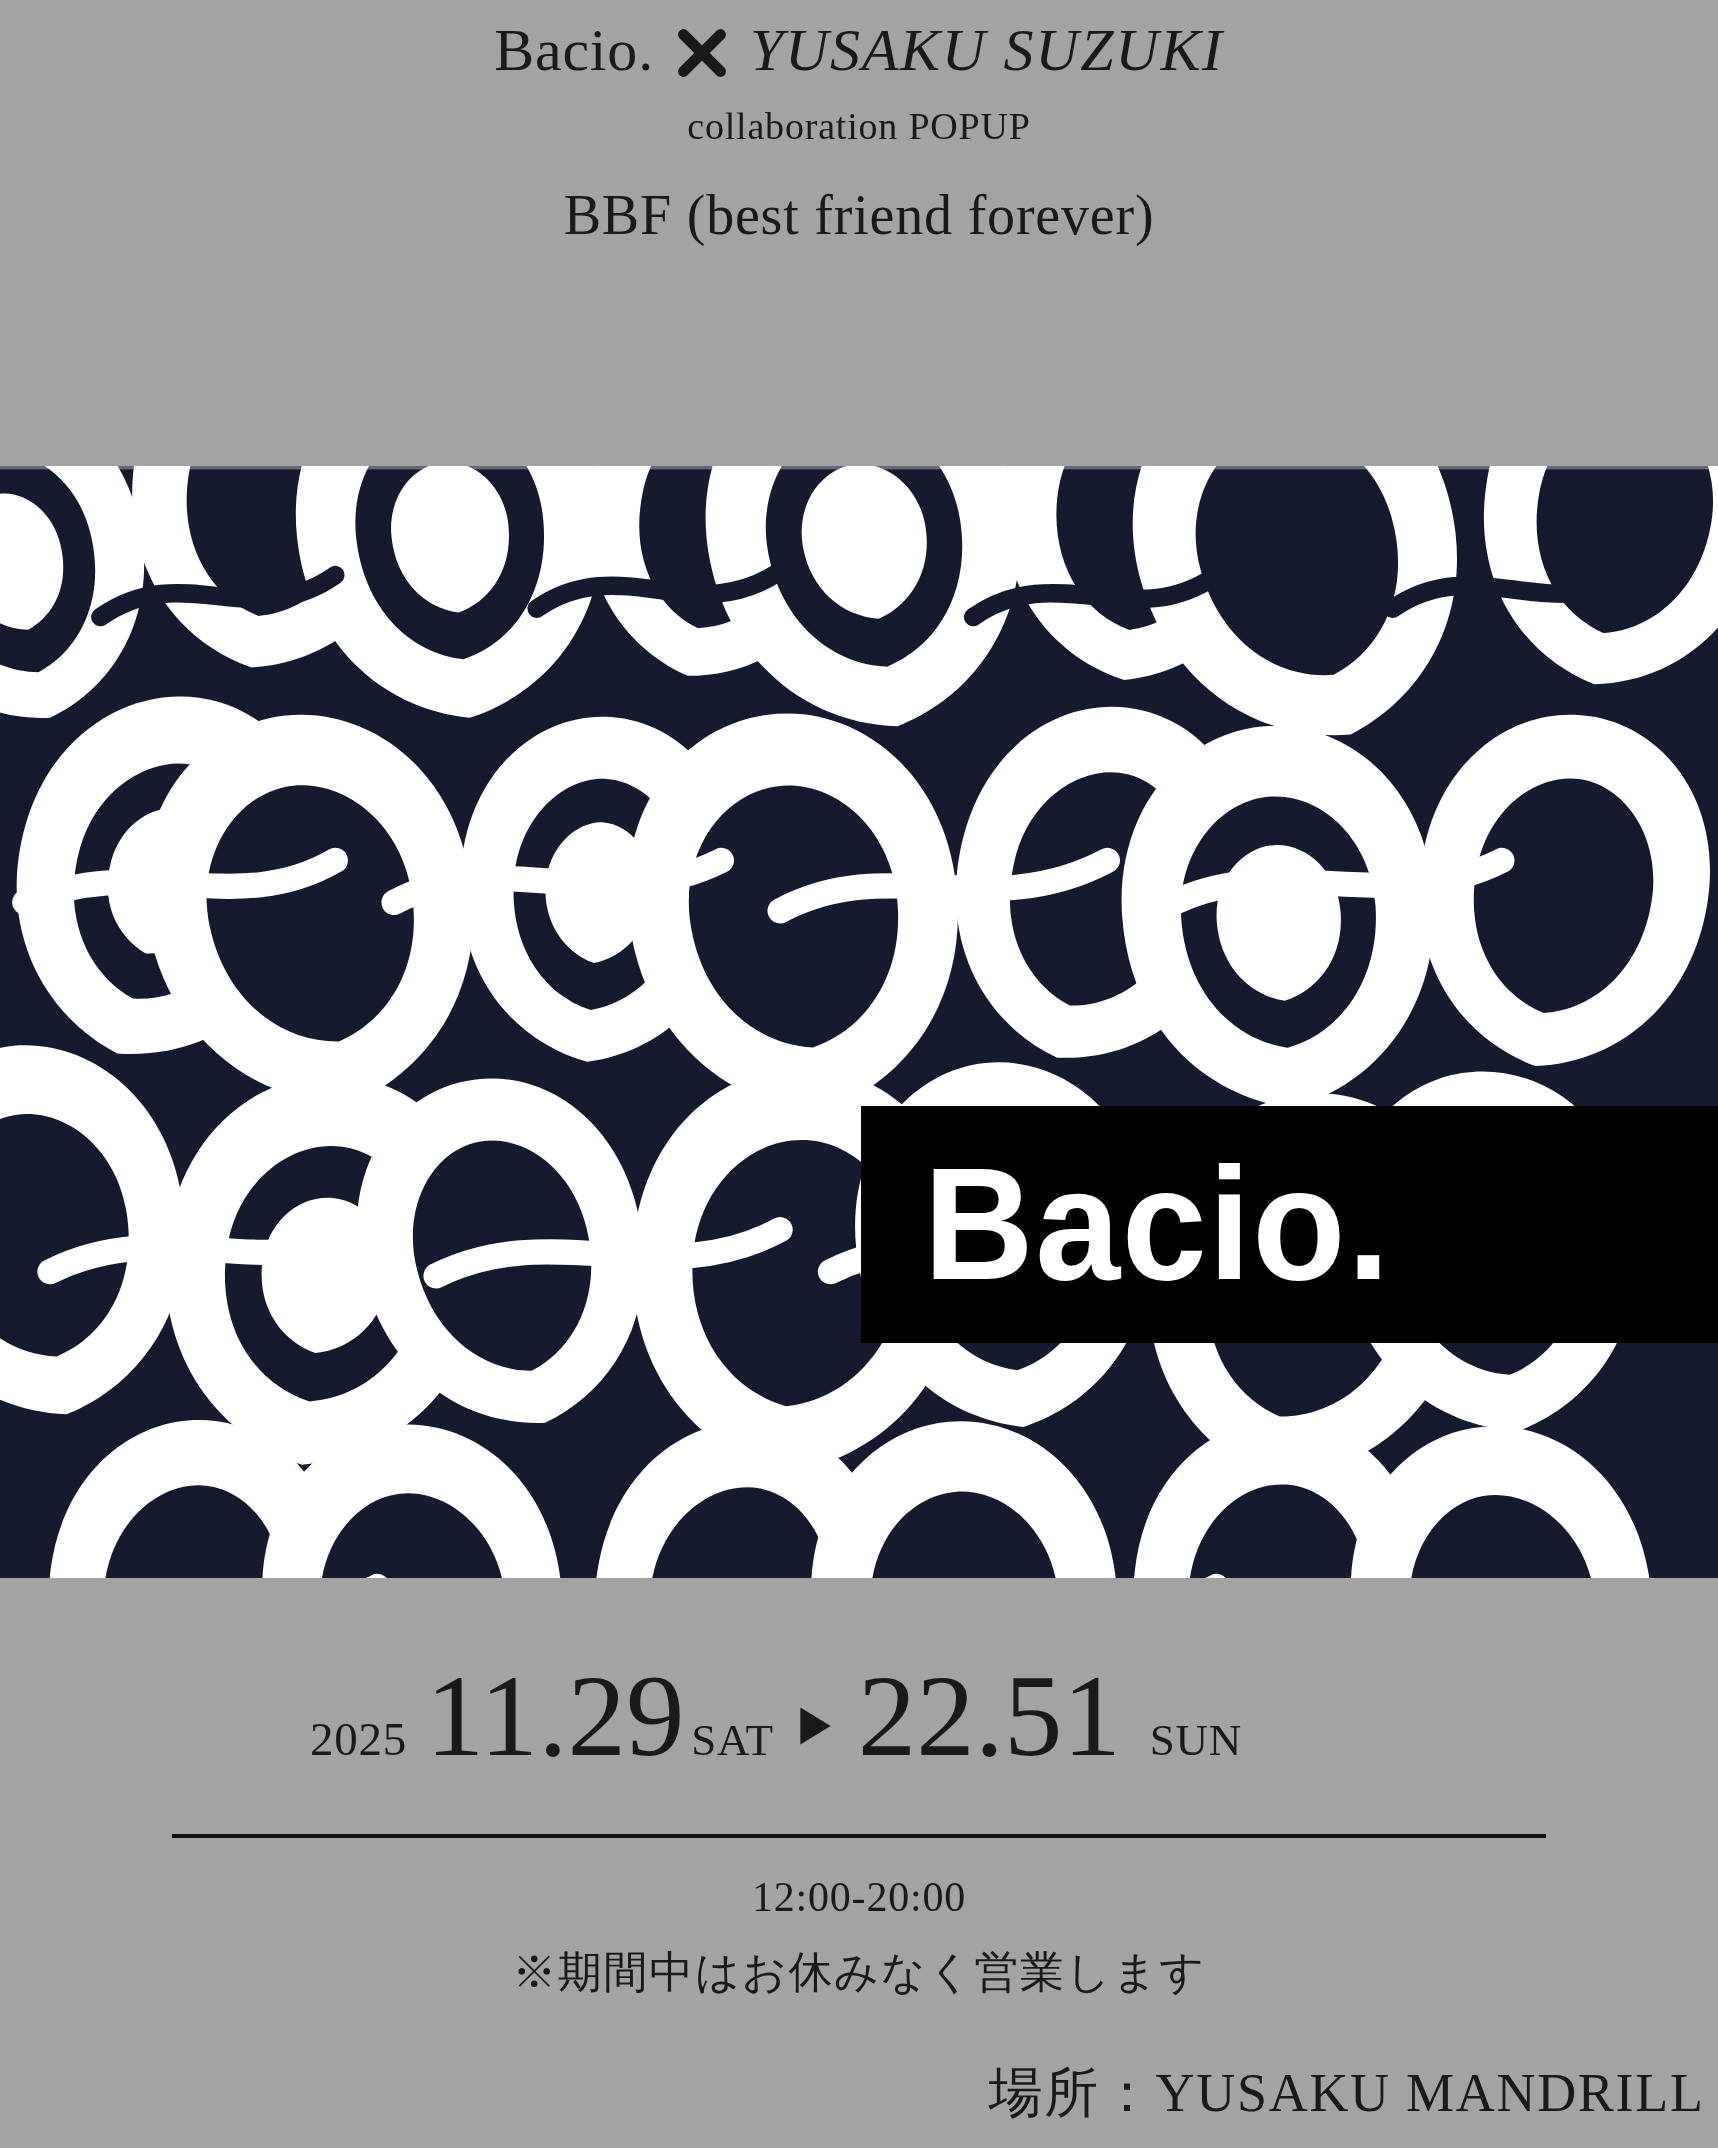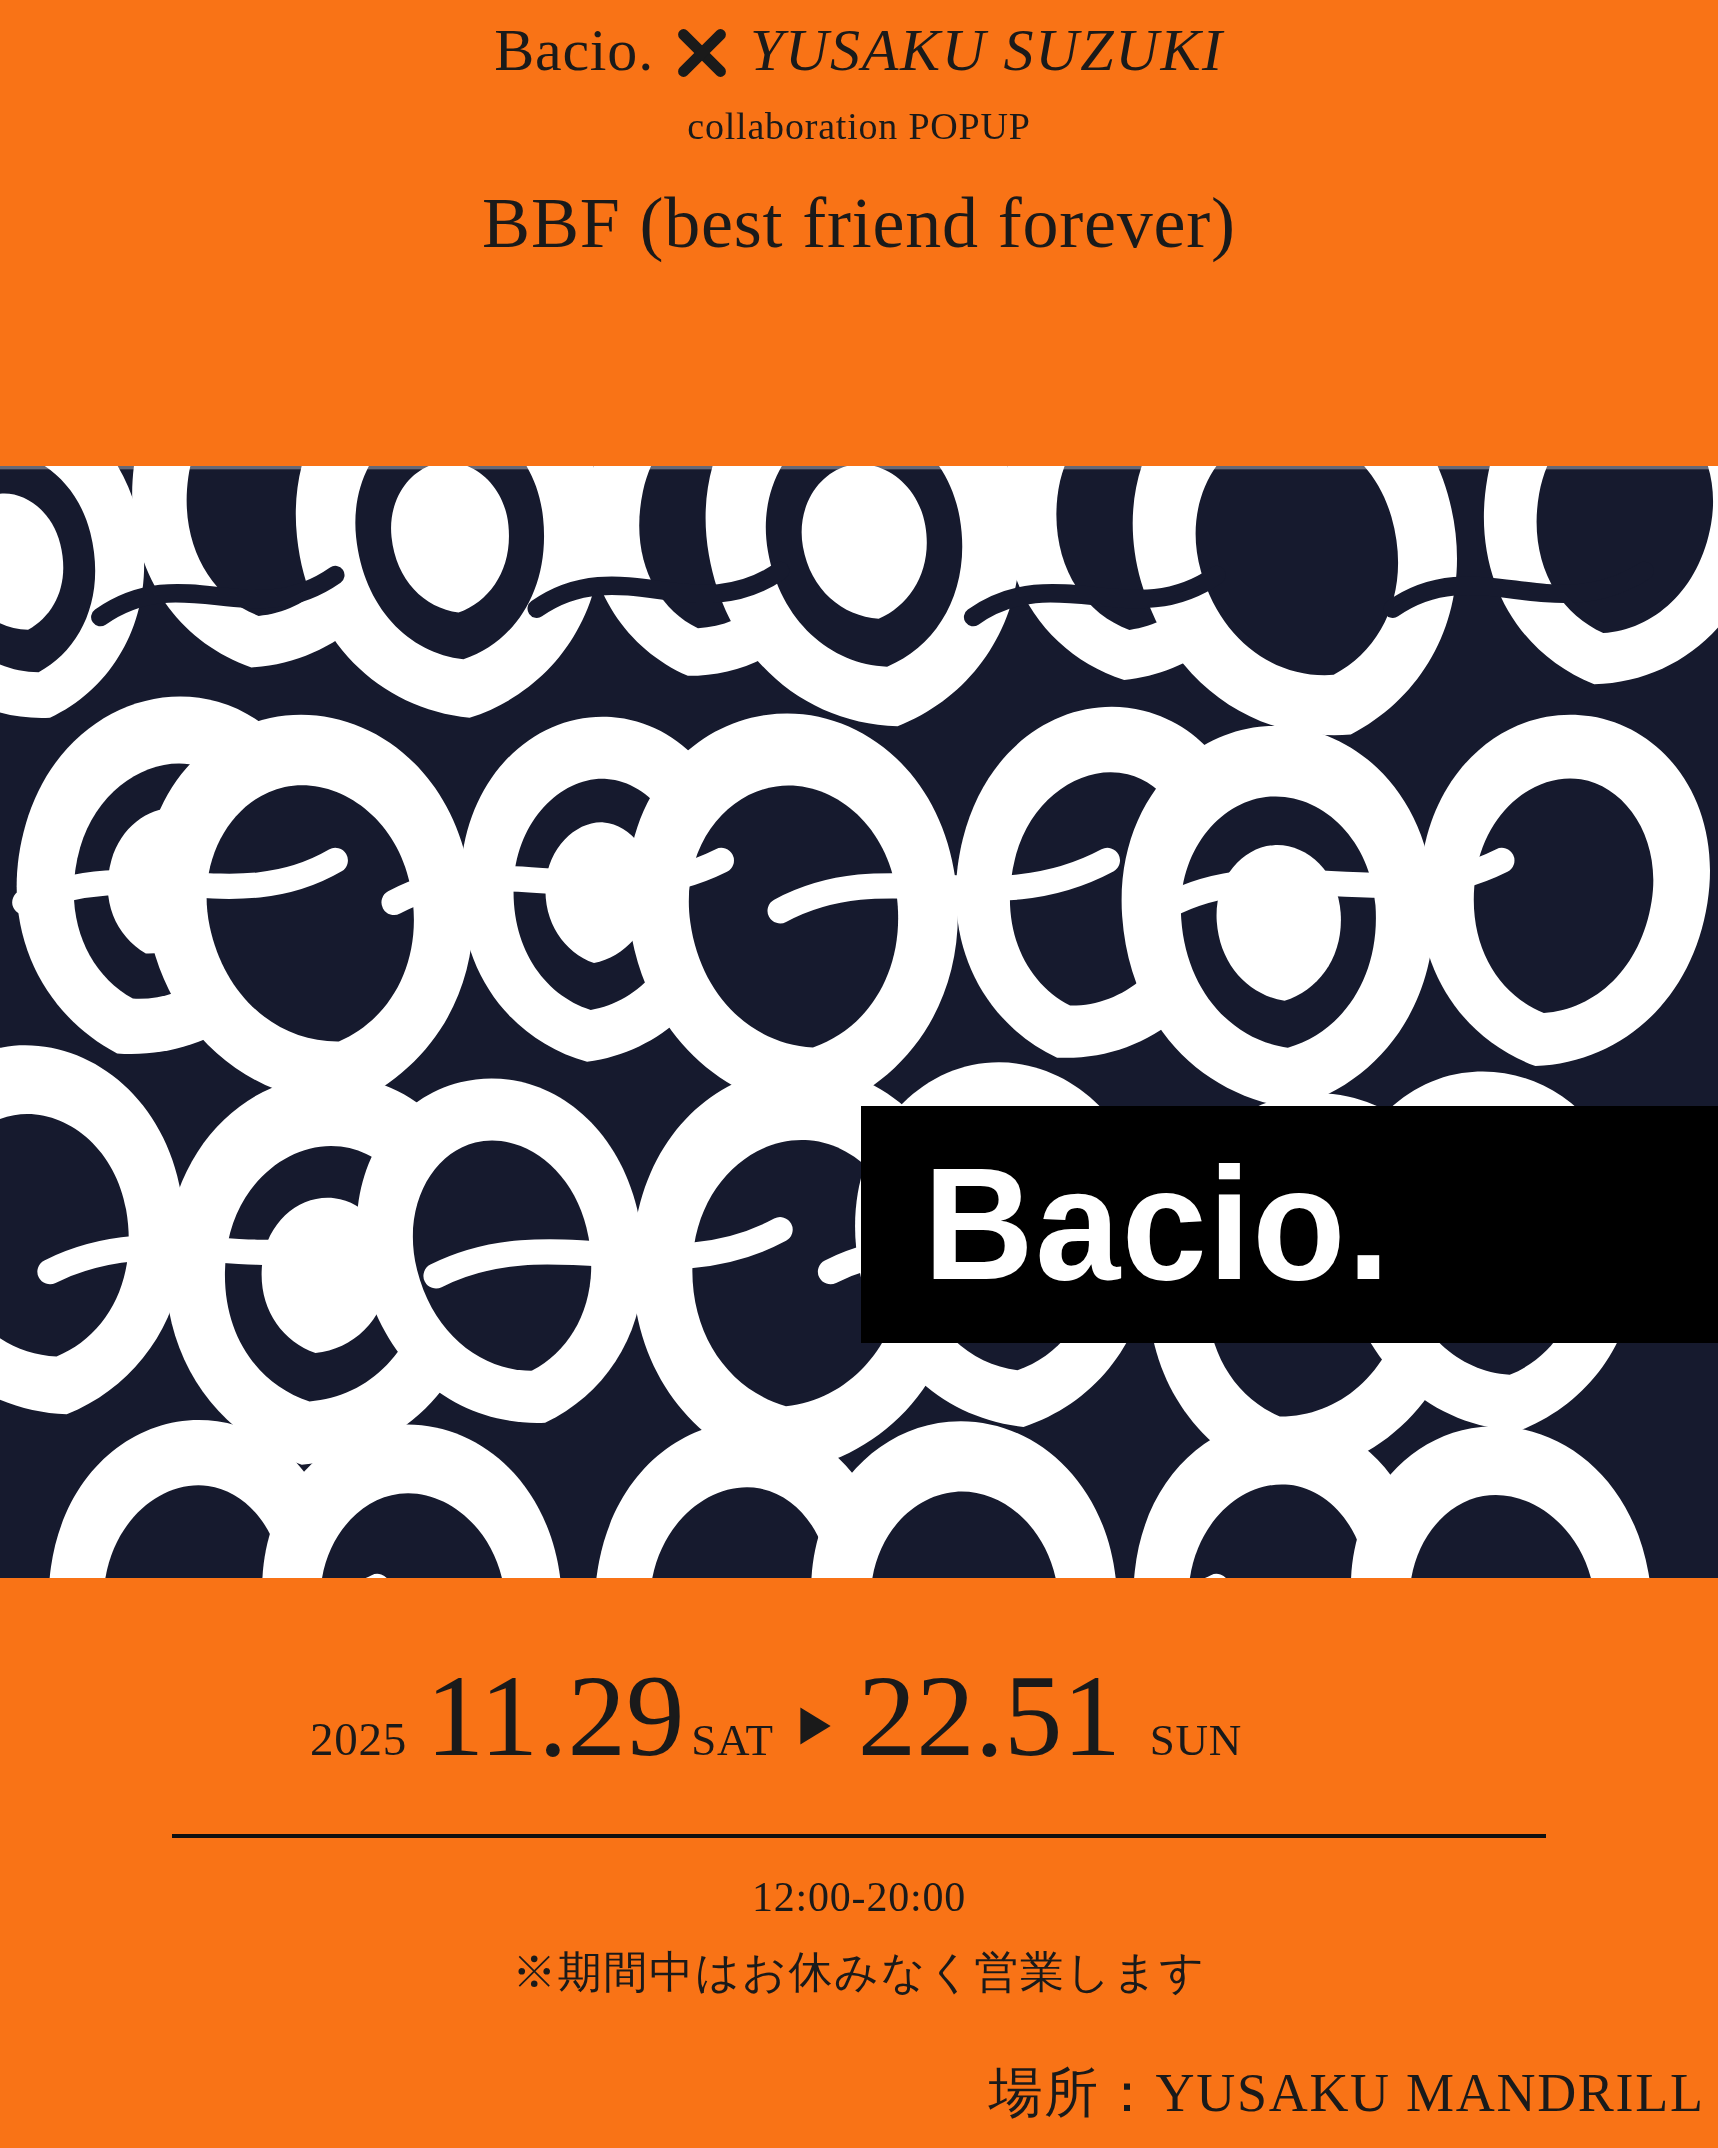--- a/index.html
+++ b/index.html
@@ -12,21 +12,21 @@
     height: 2148px;
     overflow: hidden;
     font-family: "Liberation Serif", "DejaVu Serif", serif;
     color: #1a1a1a;
     position: relative;
   }
 
   .poster {
     position: absolute;
     inset: 0;
-    background: #f97316;
+    background: #a3a3a3;
   }
 
   
   .header {
     position: absolute;
     top: 0;
     left: 0;
     width: 1718px;
     text-align: center;
   }
@@ -54,21 +54,21 @@
 
   .line-popup {
     margin-top: 25px;
     font-size: 38px;
     letter-spacing: 0.8px;
     line-height: 1.05;
   }
 
   .line-title {
     margin-top: 40px;
-    font-size: 72px;
+    font-size: 56px;
     letter-spacing: 0.8px;
     line-height: 1.05;
   }
 
   
   .artwork {
     position: absolute;
     top: 466px;
     left: 0;
     width: 1718px;

